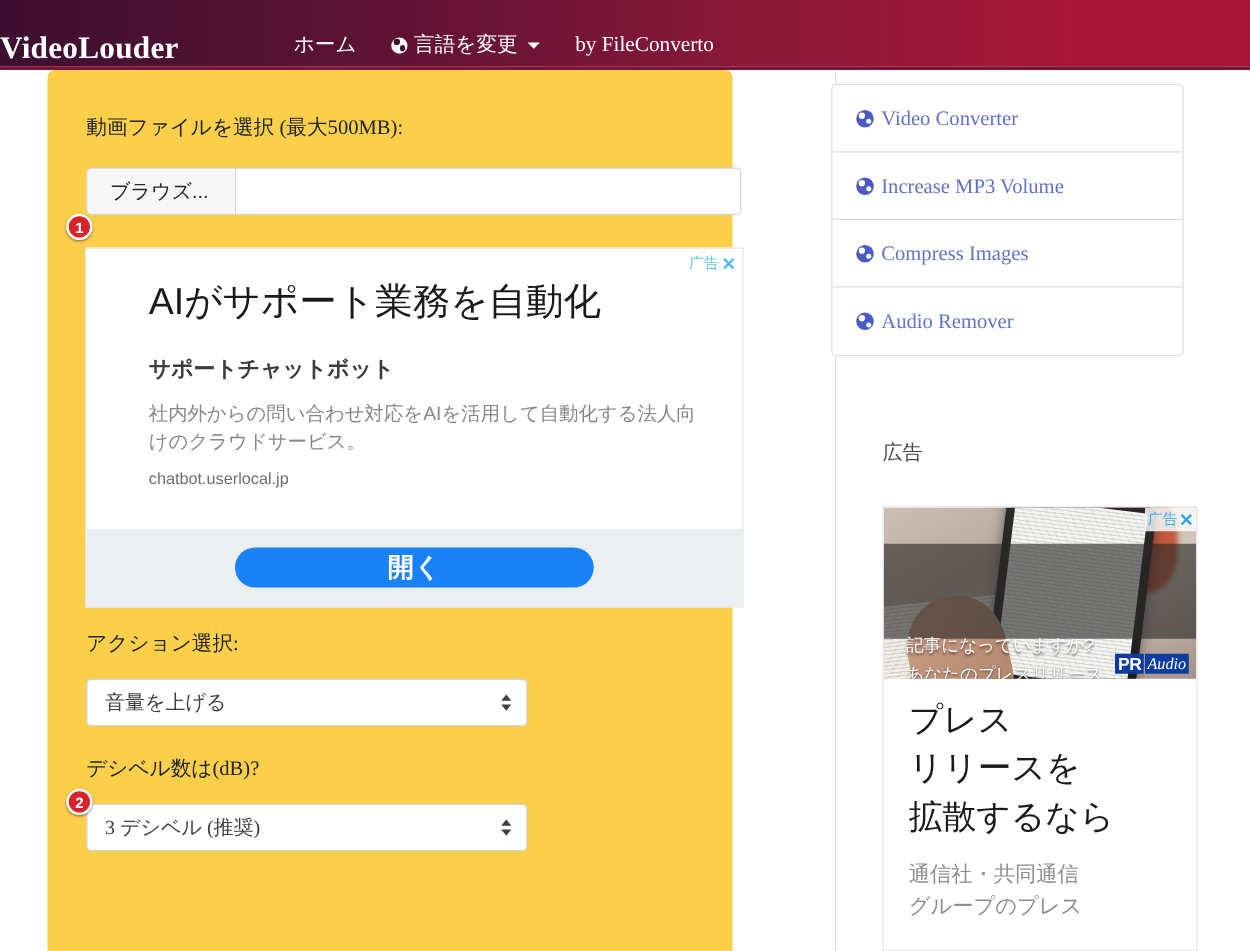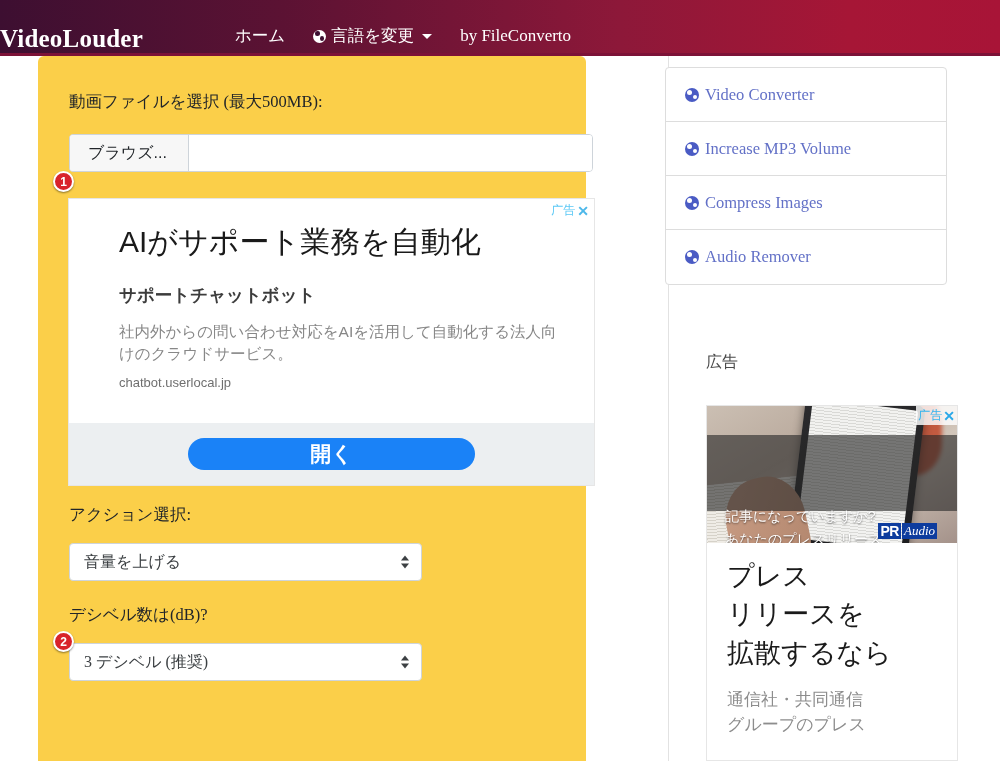--- a/index.html
+++ b/index.html
@@ -235,21 +235,21 @@
     margin-top: 40px;
   }
   .ad-tag-right {
     position: absolute; right: 0px; top: 0px; z-index: 4;
     font-size: 12px; color: #35b4ef; font-family: "Liberation Sans", sans-serif;
     display: flex; align-items: center; gap: 1px;
     background: rgba(255,255,255,.82); padding: 1px 2px;
   }
   .ad-tag-right .x { font-size: 14px; color: #2aa8e8; font-weight: 700; }
   .prwire {
-    position: absolute; right: 20px; bottom: 4px; z-index: 4;
+    position: absolute; right: 6px; bottom: 4px; z-index: 4;
     display: flex; align-items: flex-end; gap: 1px;
   }
   .prwire .pr {
     background: #0d3c9e; color: #ffffff; font-weight: bold; font-size: 14px;
     padding: 0 2px; font-family: "Liberation Sans", sans-serif; letter-spacing: -0.5px;
   }
   .prwire .wire {
     background: #0d3c9e; color: #ffffff; font-style: italic; font-size: 13px;
     padding: 0 2px; font-family: "Liberation Serif", serif;
   }

